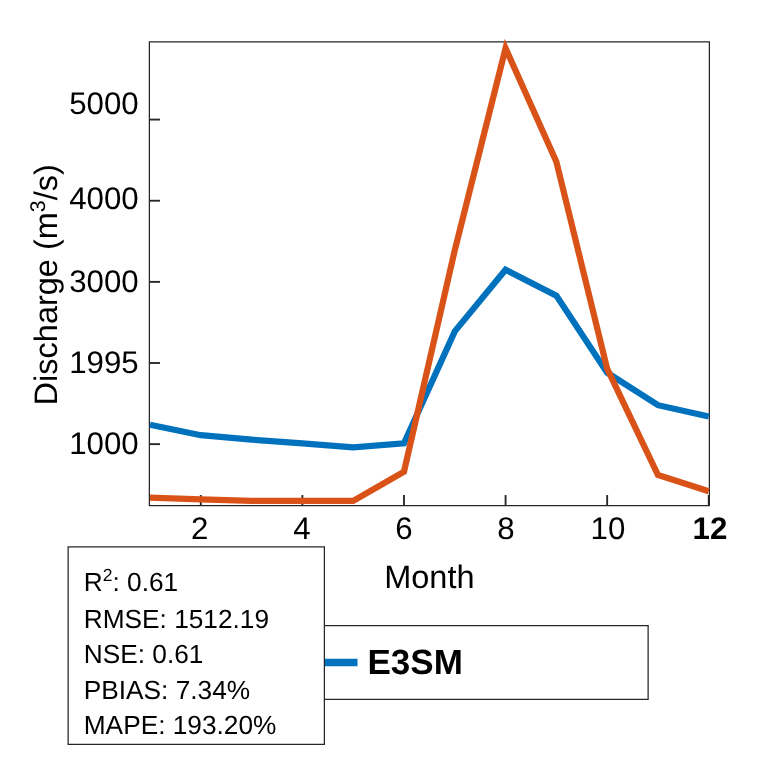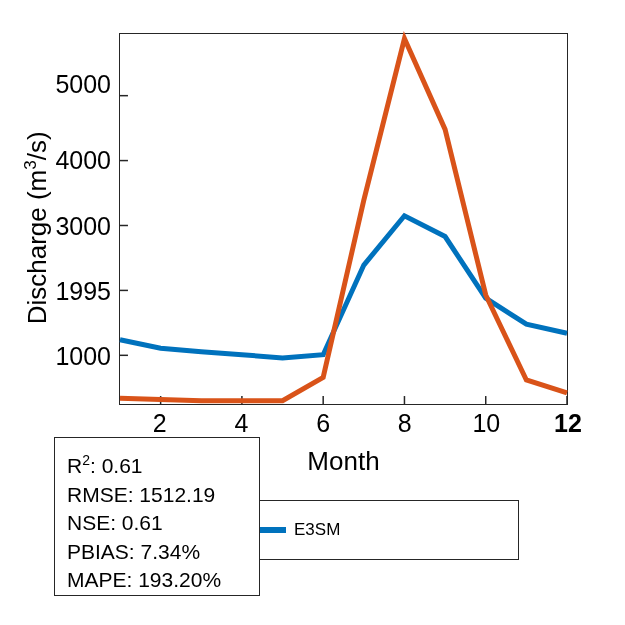--- a/index.html
+++ b/index.html
@@ -129,22 +129,23 @@
   #legend-entry-1 { margin-left: 14px; }
   .legend-swatch {
     display: inline-block;
     height: 6px;
     margin-right: 8px;
     border-radius: 0;
   }
   #legend-swatch-0 { width: 44px; }
   #legend-swatch-1 { width: 66px; }
   .legend-text {
-    font-size: 17px;
-    color: #000000;
+    font-size: 28px;
+    color: #000000;
+    font-weight: bold;
   }
 
   
   #stats-box {
     position: absolute;
     left: 30px;
     top: 437px;
     width: 206px;
     height: 159px;
     border: 1.5px solid #262626;

